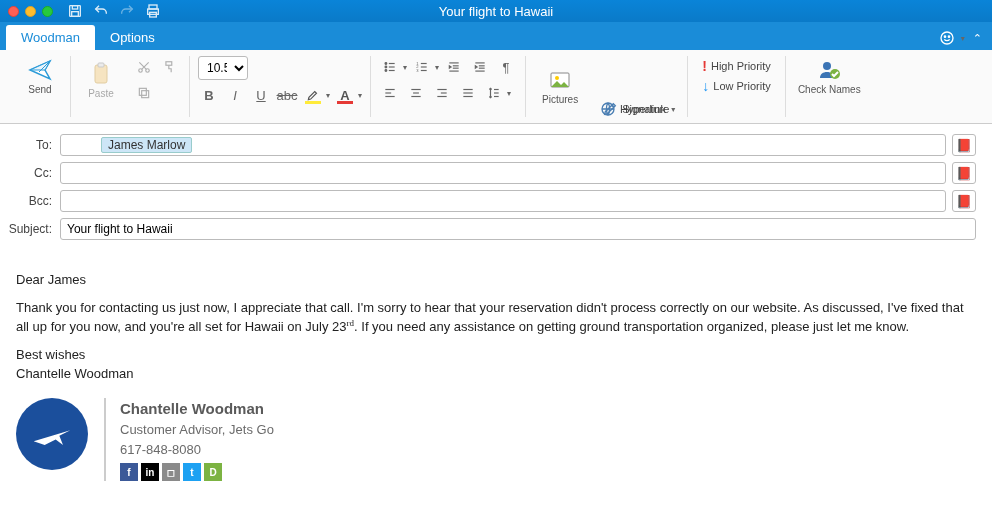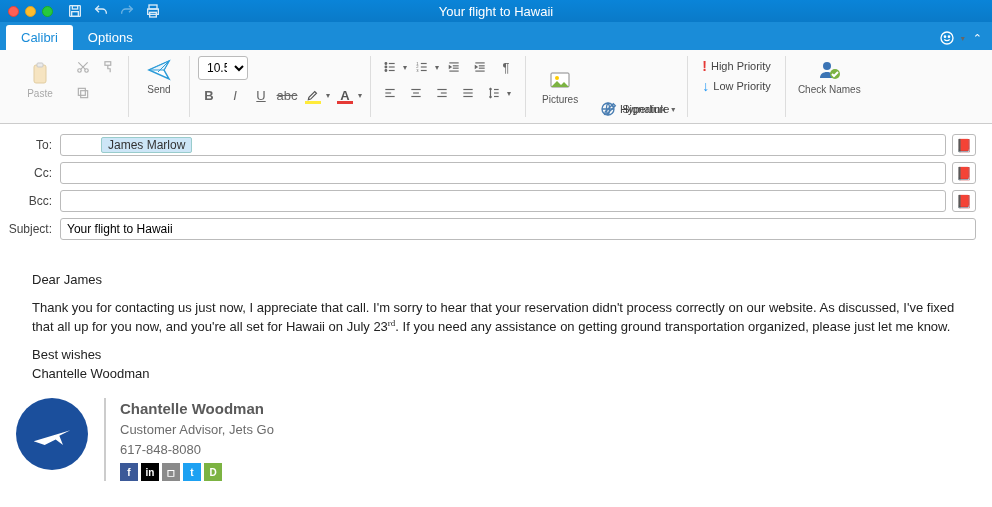--- a/index.html
+++ b/index.html
@@ -35,21 +35,21 @@
 .sig-col { display:flex; flex-direction:column; gap:4px; padding:0 4px;}
 .sig-row { display:flex; align-items:center; gap:4px; font-size:11px; cursor:pointer; color:#444;margin-top:45px;}
 .addr-area { padding: 10px 16px 6px 0; }
 .addr-row { display: flex; align-items: center; margin-bottom: 6px; }
 .addr-lbl { width: 60px; text-align: right; font-size: 12px; color: #444; padding-right: 8px; }
 .addr-input { flex: 1; height: 22px; border: 1px solid #bbb; border-radius: 3px; padding: 0 4px; display:flex; align-items:center; background:#fff;}
 .addr-book { width:24px; height:22px; margin-left:6px; border:1px solid #bbb; border-radius:3px; display:flex; align-items:center; justify-content:center; cursor:pointer; font-size:13px;}
 .chip { background:#cde6f7; border:1px solid #9cc; border-radius:2px; padding:0 6px; font-size:12px; color:#333;margin-left:36px; }
 .subject-input { flex:1; height:22px; border:1px solid #bbb; border-radius:3px; padding:0 6px; font-size:12px;}
 .body-area { padding: 10px 16px; font-size: 13px; line-height: 1.5; color: #222;}
-.body-area p { margin: 8px 16px; }
+.body-area p { margin: 8px 0; }
 .sig-block { display:flex; gap:16px; margin-top:14px; align-items:flex-start;}
 .logo-circle { width:72px; height:72px; border-radius:50%; background:#1b4f9c; display:flex; align-items:center; justify-content:center; }
 .sig-text { color:#6b6b6b; border-left: 2px solid #ccc; padding-left: 14px;}
 .sig-text .name { font-weight:600; font-size:15px; color:#5a5a5a;}
 .social { display:flex; gap:3px; margin-top:4px;}
 .social span { width:18px; height:18px; display:flex; align-items:center; justify-content:center; font-size:10px; color:#fff; font-weight:bold;}
 .sb-fb{background:#3b5998;} .sb-in{background:#000000;} .sb-ig{background:#8a8a8a;} .sb-tw{background:#1da1f2;} .sb-d{background:#7cb342;}
 sup { font-size: 9px; font-family: Liberation Serif, serif; }
 svg { display:block; }
 </style>
@@ -87,39 +87,50 @@
           <rect x="6" y="3" width="12" height="6"></rect>
           <rect x="4" y="9" width="16" height="8"></rect>
           <rect x="7" y="14" width="10" height="7"></rect>
         </svg>
     </span>
   </div>
   <div class="title">Your flight to Hawaii</div>
 </div>
 
 <div class="tabbar">
-  <div class="tab active">Calibri</div>
+  <div class="tab active">Woodman</div>
   <div class="tab">Options</div>
   <div class="tabbar-right">
     <span>
       <svg width="16" height="16" viewBox="0 0 24 24" fill="none" stroke="currentColor" stroke-width="2">
           <circle cx="12" cy="12" r="9"></circle>
           <path d="M8 14s1.5 2 4 2 4-2 4-2"></path>
           <circle cx="9" cy="10" r="1" fill="currentColor"></circle>
           <circle cx="15" cy="10" r="1" fill="currentColor"></circle>
         </svg>
     </span>
     <span class="chev">▾</span>
     <span style="font-size:11px">⌃</span>
   </div>
 </div>
 
 <div class="ribbon">
 
   <div class="grp">
+    <div class="big-btn">
+      <svg class="icon24" viewBox="0 0 24 24">
+          <path d="M2 12l20-9-5 9 5 9z" fill="#fff" stroke="#2b9bd8" stroke-width="1.5"></path>
+          <path d="M2 12l20-9-5 9z" fill="#e8f4fb" stroke="#2b9bd8" stroke-width="1"></path>
+          <path d="M22 3l-11 11" stroke="#2b9bd8" stroke-width="1"></path>
+        </svg>
+      <span class="lbl">Send</span>
+    </div>
+  </div>
+
+  <div class="grp">
     <div class="row">
       <div class="big-btn" style="opacity:.5">
         <svg class="icon24" viewBox="0 0 24 24">
             <rect x="6" y="3" width="12" height="18" rx="2" fill="#f4d08a" stroke="#c9a04a"></rect>
             <rect x="9" y="1" width="6" height="4" rx="1" fill="#ddd" stroke="#999"></rect>
           </svg>
         <span class="lbl">Paste</span>
       </div>
       <div class="paste-right">
         <div class="mini" style="opacity:.5">
@@ -135,31 +146,20 @@
               <rect x="4" y="4" width="12" height="12"></rect>
             </svg>
         </div>
       </div>
       <div class="mini" style="opacity:.5; align-self:flex-start">
         <svg width="14" height="14" viewBox="0 0 24 24" fill="none" stroke="currentColor" stroke-width="2">
             <rect x="5" y="3" width="10" height="6"></rect>
             <path d="M10 9v6h4v6"></path>
           </svg>
       </div>
-    </div>
-  </div>
-
-  <div class="grp">
-    <div class="big-btn">
-      <svg class="icon24" viewBox="0 0 24 24">
-          <path d="M2 12l20-9-5 9 5 9z" fill="#fff" stroke="#2b9bd8" stroke-width="1.5"></path>
-          <path d="M2 12l20-9-5 9z" fill="#e8f4fb" stroke="#2b9bd8" stroke-width="1"></path>
-          <path d="M22 3l-11 11" stroke="#2b9bd8" stroke-width="1"></path>
-        </svg>
-      <span class="lbl">Send</span>
     </div>
   </div>
 
   <div class="grp">
     <div class="fmt-rows">
       <div class="row">
         <select class="size"><option>10.5</option></select>
       </div>
       <div class="row">
         <div class="mini">

